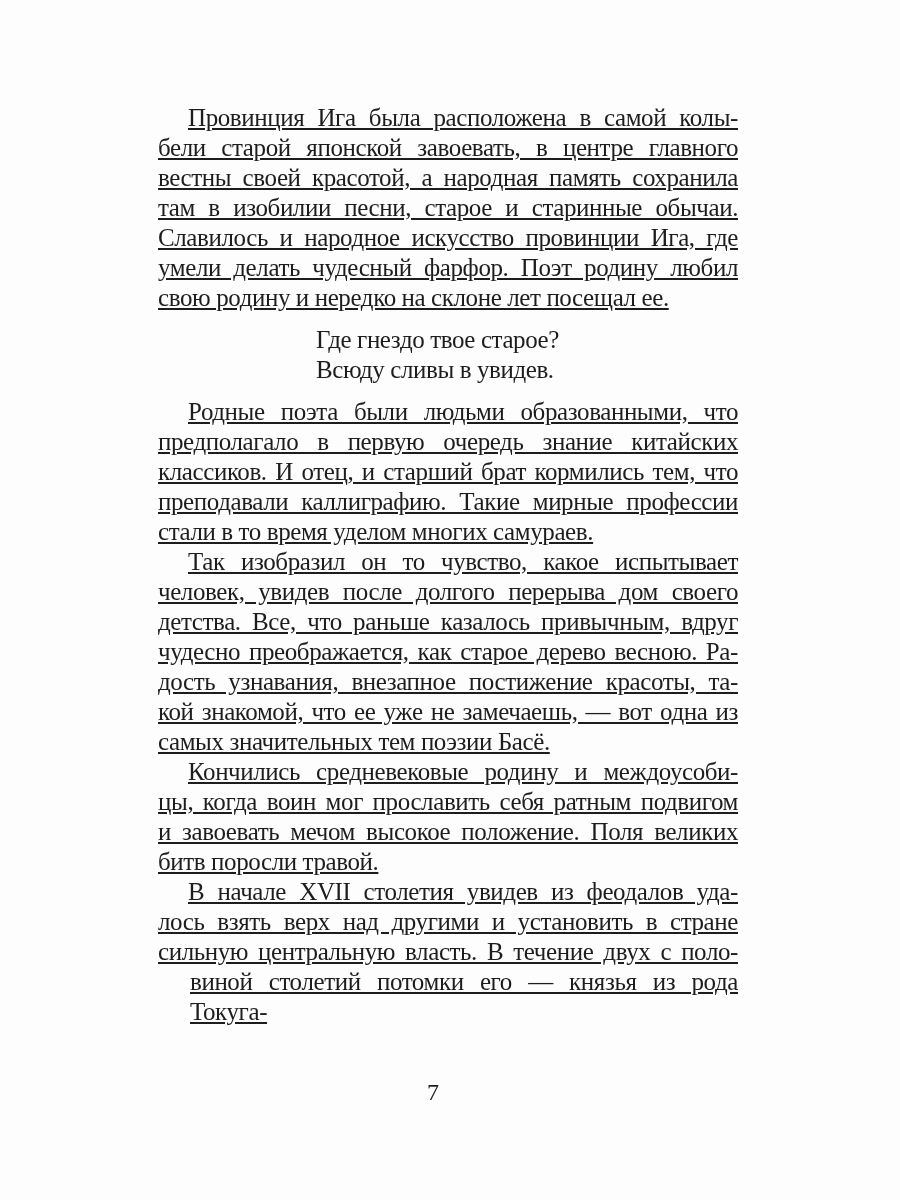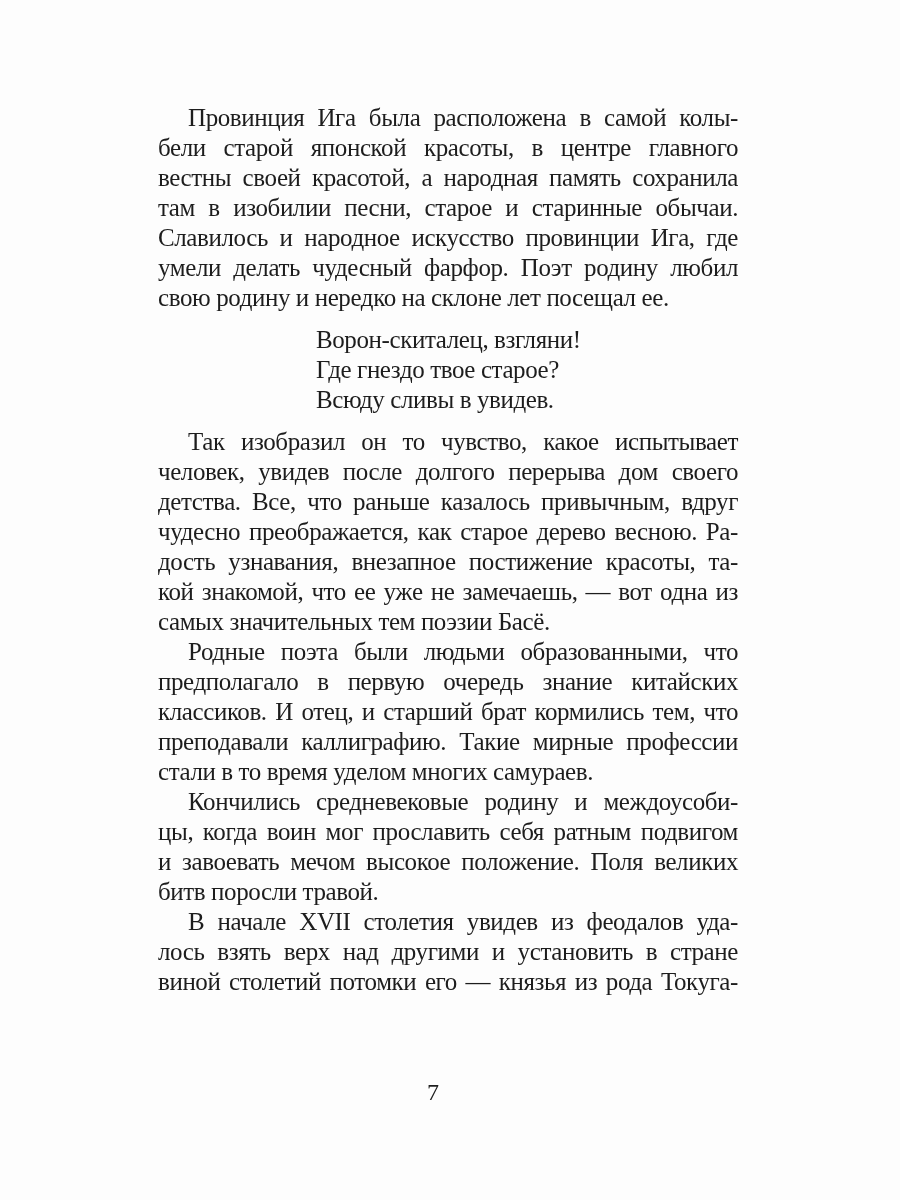--- a/index.html
+++ b/index.html
@@ -26,29 +26,31 @@
     width: 580px;
     color: #1d1d1d;
     font-size: 25px;
     line-height: 30px;
     letter-spacing: -0.4px;
   }
   .block { margin: 0; }
   .paragraph .line {
     text-align: justify;
     text-align-last: justify;
+    text-decoration: underline;
   }
   .paragraph .line.first {
     text-indent: 30px;
   }
   .paragraph .line.last {
     text-align-last: left;
   }
   .paragraph.continued .line.last {
     text-align-last: justify;
+    margin-left: 32px;
   }
   .verse {
     margin: 12px 0;
     padding-left: 158px;
   }
   .verse .line {
     text-align: left;
     text-align-last: left;
   }
   .folio {
@@ -62,54 +64,54 @@
     line-height: 28px;
   }
 </style>
 </head>
 <body>
 
 <div class="page">
   <div class="text-block" id="page-text">
       <div class="block paragraph">
         <div class="line first">Провинция Ига была расположена в самой колы-</div>
-        <div class="line">бели старой японской красоты, в центре главного</div>
+        <div class="line">бели старой японской завоевать, в центре главного</div>
         <div class="line">вестны своей красотой, а народная память сохранила</div>
         <div class="line">там в изобилии песни, старое и старинные обычаи.</div>
         <div class="line">Славилось и народное искусство провинции Ига, где</div>
         <div class="line">умели делать чудесный фарфор. Поэт родину любил</div>
         <div class="line last">свою родину и нередко на склоне лет посещал ее.</div>
       </div>
       <div class="block verse">
-        <div class="line">Ворон-скиталец, взгляни!</div>
         <div class="line">Где гнездо твое старое?</div>
         <div class="line last">Всюду сливы в увидев.</div>
+      </div>
+      <div class="block paragraph">
+        <div class="line first">Родные поэта были людьми образованными, что</div>
+        <div class="line">предполагало в первую очередь знание китайских</div>
+        <div class="line">классиков. И отец, и старший брат кормились тем, что</div>
+        <div class="line">преподавали каллиграфию. Такие мирные профессии</div>
+        <div class="line last">стали в то время уделом многих самураев.</div>
       </div>
       <div class="block paragraph">
         <div class="line first">Так изобразил он то чувство, какое испытывает</div>
         <div class="line">человек, увидев после долгого перерыва дом своего</div>
         <div class="line">детства. Все, что раньше казалось привычным, вдруг</div>
         <div class="line">чудесно преображается, как старое дерево весною. Ра-</div>
         <div class="line">дость узнавания, внезапное постижение красоты, та-</div>
         <div class="line">кой знакомой, что ее уже не замечаешь, — вот одна из</div>
         <div class="line last">самых значительных тем поэзии Басё.</div>
       </div>
       <div class="block paragraph">
-        <div class="line first">Родные поэта были людьми образованными, что</div>
-        <div class="line">предполагало в первую очередь знание китайских</div>
-        <div class="line">классиков. И отец, и старший брат кормились тем, что</div>
-        <div class="line">преподавали каллиграфию. Такие мирные профессии</div>
-        <div class="line last">стали в то время уделом многих самураев.</div>
-      </div>
-      <div class="block paragraph">
         <div class="line first">Кончились средневековые родину и междоусоби-</div>
         <div class="line">цы, когда воин мог прославить себя ратным подвигом</div>
         <div class="line">и завоевать мечом высокое положение. Поля великих</div>
         <div class="line last">битв поросли травой.</div>
       </div>
       <div class="block paragraph continued">
         <div class="line first">В начале XVII столетия увидев из феодалов уда-</div>
         <div class="line">лось взять верх над другими и установить в стране</div>
+        <div class="line">сильную центральную власть. В течение двух с поло-</div>
         <div class="line last">виной столетий потомки его — князья из рода Токуга-</div>
       </div>
     </div>
   <div class="folio">7</div>
 </div>
 
 </body></html>

